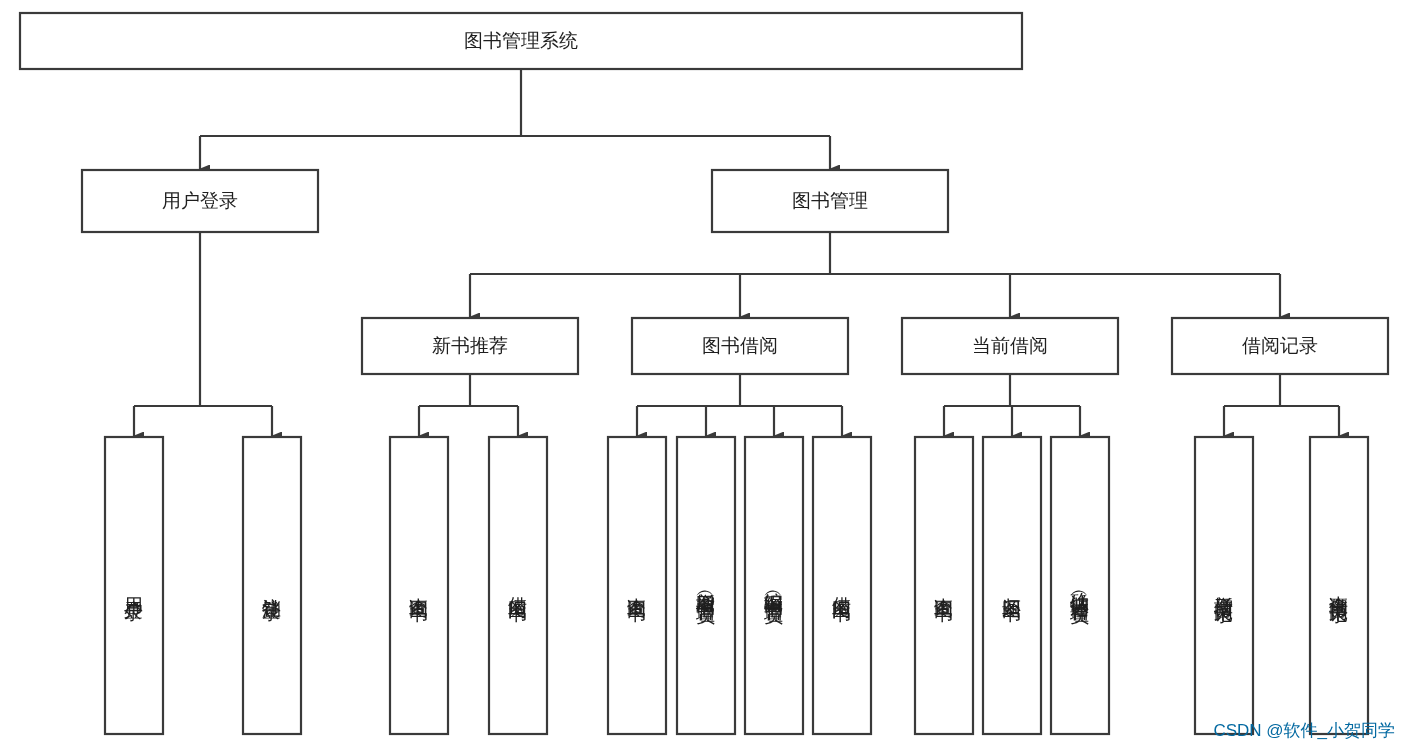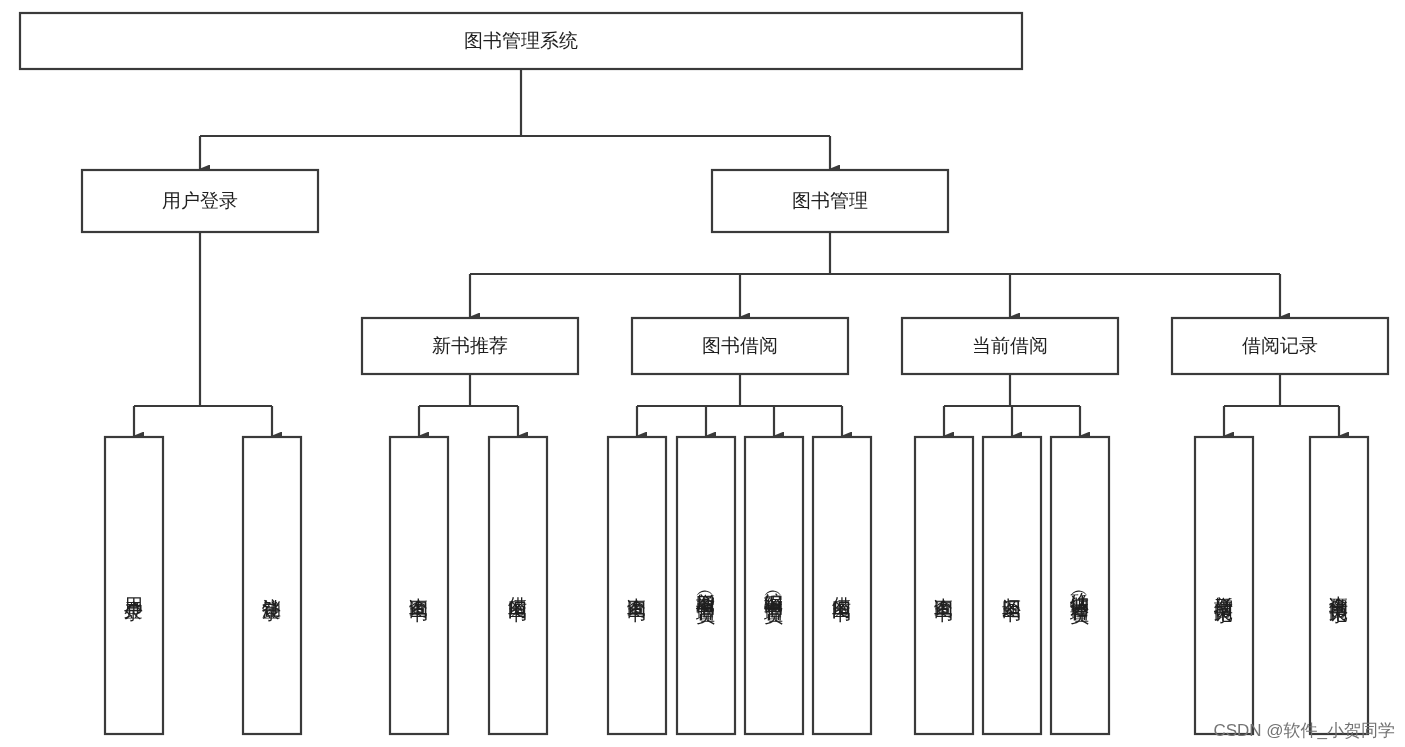--- a/index.html
+++ b/index.html
@@ -60,21 +60,21 @@
     color: #1f1f1f;
     white-space: nowrap;
     text-align: center;
   }
   .watermark {
     position: absolute;
     right: 10px;
     bottom: 5px;
     font-family: "Liberation Sans", "DejaVu Sans", sans-serif;
     font-size: 17px;
-    color: #737373;
+    color: #0369a1;
     white-space: nowrap;
   }
 </style>
 </head>
 <body>
 
 <div id="diagram-root">
 
   <svg id="flow" viewBox="0 0 1405 747" xmlns="http://www.w3.org/2000/svg">
     <defs>

